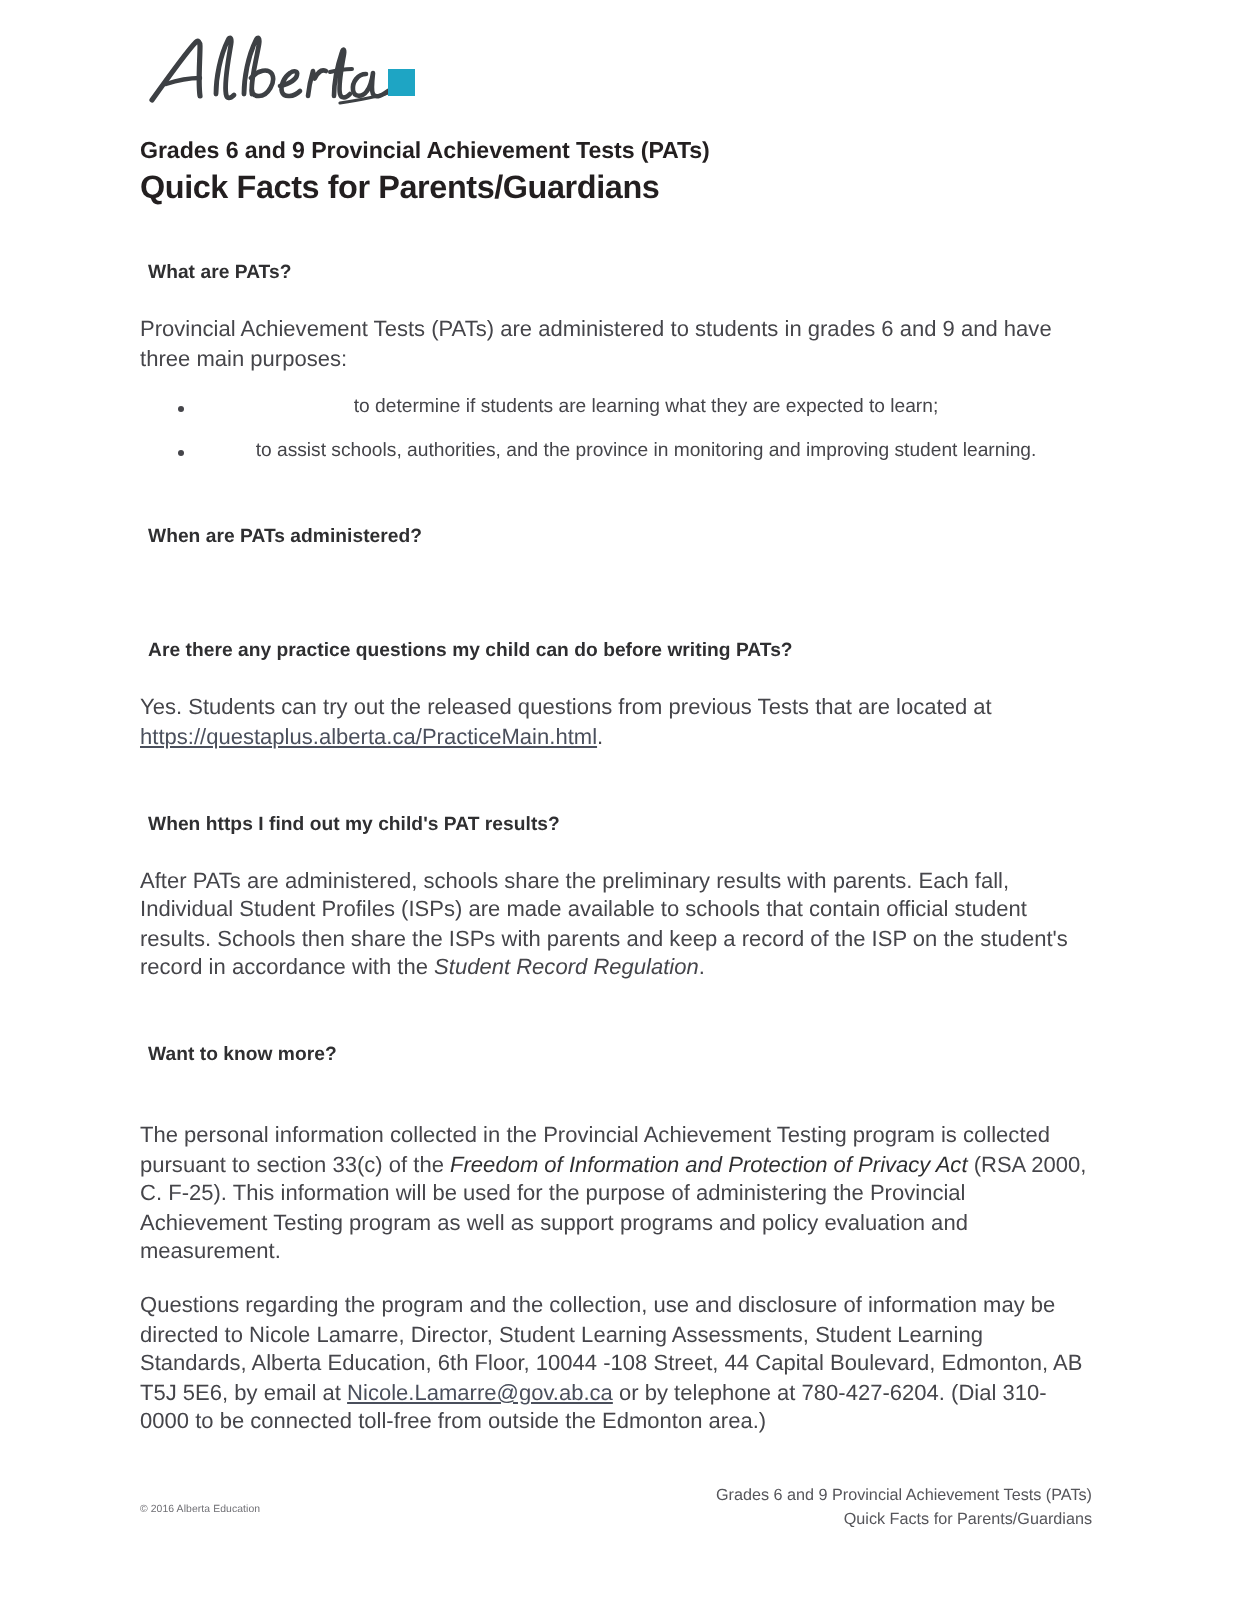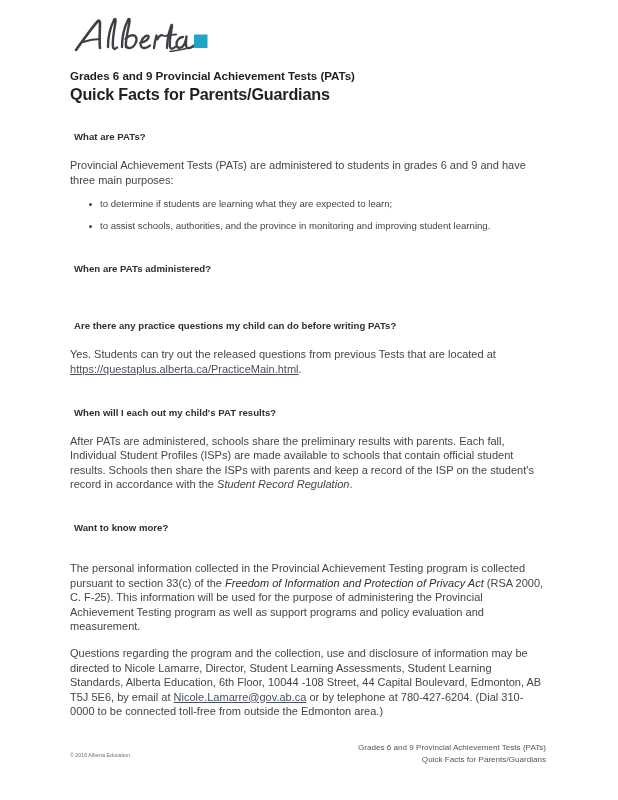--- a/index.html
+++ b/index.html
@@ -70,20 +70,21 @@
     line-height: 14.6px;
     color: #45454a;
     margin: 0;
     letter-spacing: 0.01px;
   }
 
   ul.bullets {
     margin: 0;
     padding: 0;
     list-style: none;
+    text-align: center;
   }
   ul.bullets li {
     font-size: 9.6px;
     line-height: 14.6px;
     color: #45454a;
     position: relative;
     padding-left: 30px;
     margin-bottom: 7px;
   }
   ul.bullets li:last-child { margin-bottom: 0; }
@@ -193,21 +194,21 @@
     <div class="gap-heading-body"></div>
 
     <div class="gap-section"></div>
 
     <h2 class="section-heading">Are there any practice questions my child can do before writing PATs?</h2>
     <div class="gap-heading-body"></div>
     <p class="body-text"><span>Yes. Students can try out the released questions from previous Tests that are located at </span><a class="doc-link" href="#">https://questaplus.alberta.ca/PracticeMain.html</a><span>.</span></p>
 
     <div class="gap-section"></div>
 
-    <h2 class="section-heading">When will I each out my child's PAT results?</h2>
+    <h2 class="section-heading">When https I find out my child's PAT results?</h2>
     <div class="gap-heading-body"></div>
     <p class="body-text"><span>After PATs are administered, schools share the preliminary results with parents. Each fall, Individual Student Profiles (ISPs) are made available to schools that contain official student results. Schools then share the ISPs with parents and keep a record of the ISP on the student's record in accordance with the </span><em class="italic-ref">Student Record Regulation</em><span>.</span></p>
 
     <div class="gap-section"></div>
 
     <h2 class="section-heading">Want to know more?</h2>
     <div class="gap-heading-body"></div>
 
     <div class="gap-para"></div>
 

